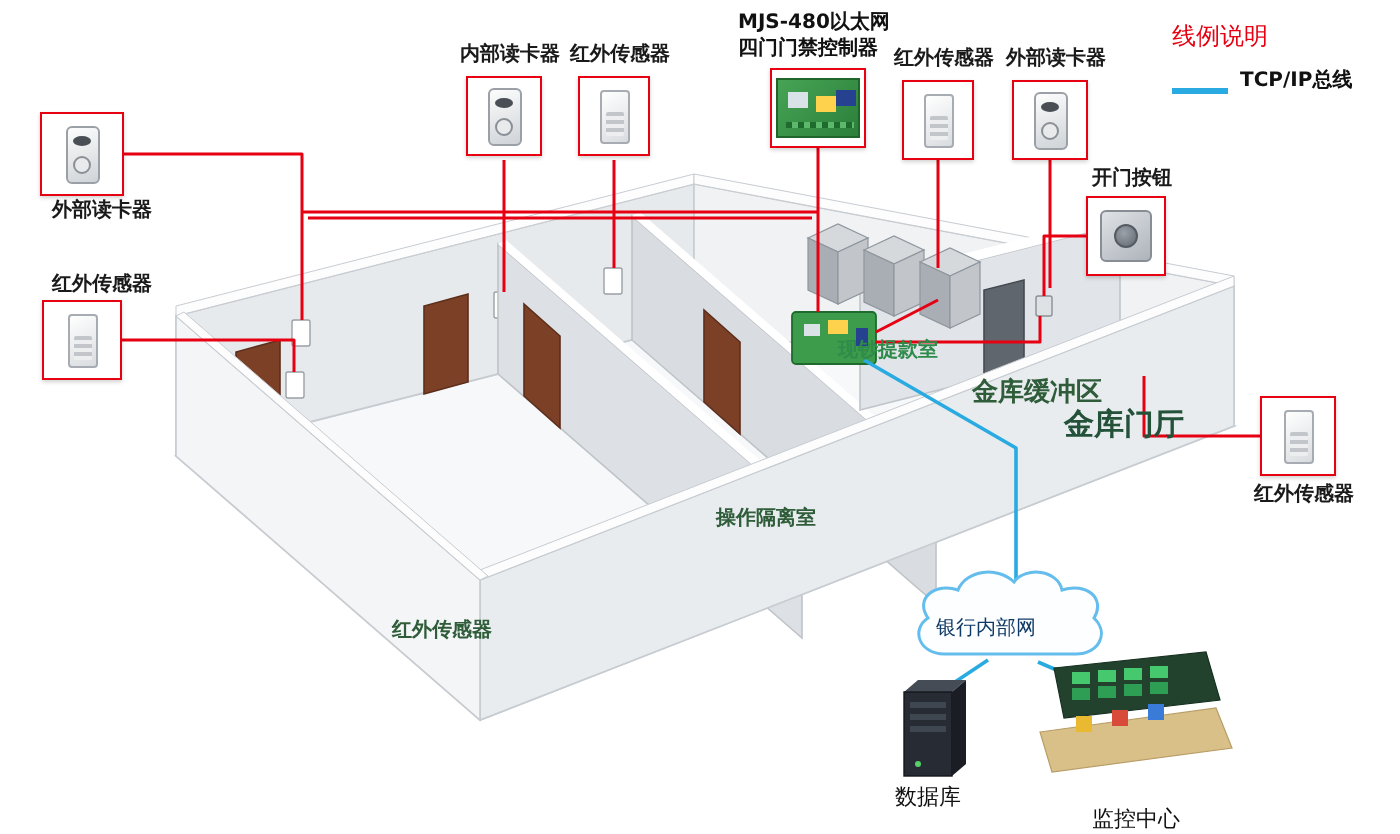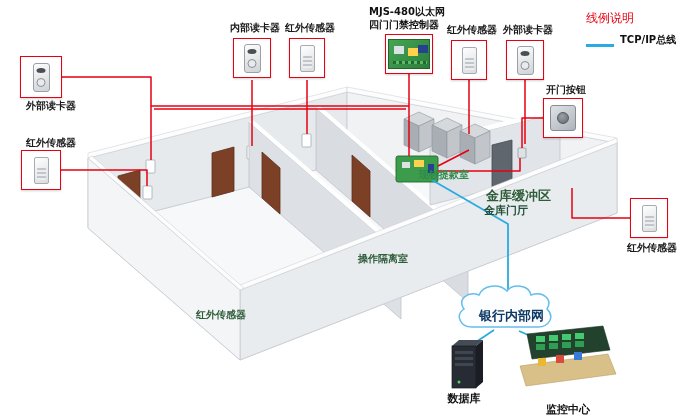--- a/index.html
+++ b/index.html
@@ -14,22 +14,22 @@
   .dev-reader::after{content:"";position:absolute;left:50%;bottom:4px;transform:translateX(-50%);width:7px;height:7px;border:1px solid #8a9096;border-radius:50%;background:#e8eaec}
   .dev-ir{width:15px;height:27px;border:1px solid #a6acb2;border-radius:2px;background:linear-gradient(150deg,#ffffff,#d9dcdf);position:relative}
   .dev-ir::after{content:"";position:absolute;left:2px;right:2px;bottom:3px;height:12px;background:repeating-linear-gradient(180deg,#c2c6ca 0 2px,#eceeef 2px 4px);border-radius:1px}
   .dev-pcb{width:42px;height:30px;border:1px solid #20662b;background:linear-gradient(135deg,#46a455,#2c7f3a);position:relative}
   .dev-pcb::before{content:"";position:absolute;left:5px;top:6px;width:10px;height:8px;background:#d9e2e6;box-shadow:14px 2px 0 #ffd24d,24px -1px 0 #26418f}
   .dev-pcb::after{content:"";position:absolute;left:4px;bottom:4px;width:34px;height:3px;background:repeating-linear-gradient(90deg,#1f6b2d 0 3px,#5cb86a 3px 6px)}
   .dev-btn{width:26px;height:26px;border:1px solid #878d94;border-radius:3px;background:linear-gradient(145deg,#dfe2e6,#aeb4bb);position:relative}
   .dev-btn::after{content:"";position:absolute;inset:6px;border-radius:50%;background:radial-gradient(circle at 40% 35%,#9aa1a9,#62686f);border:1px solid #555b62}
   .ctrl-label{position:absolute;font-size:10px;font-weight:bold;color:#111;line-height:1.2;white-space:nowrap}
   .room-label{position:absolute;font-weight:bold;color:#2f5d3a;white-space:nowrap}
-  .cloud-label{position:absolute;font-size:13px;font-weight:bold;color:#0f3a66;text-align:right;white-space:nowrap}
-  .bottom-label{position:absolute;font-size:11px;font-weight:bold;color:#111;text-align:center;white-space:nowrap}
+  .cloud-label{position:absolute;font-size:10px;font-weight:normal;color:#0f3a66;text-align:left;white-space:nowrap}
+  .bottom-label{position:absolute;font-size:11px;font-weight:normal;color:#111;text-align:center;white-space:nowrap}
   .legend{position:absolute;left:586px;top:10px;width:110px}
   .legend-title{color:#e60012;font-size:12px;font-weight:normal;margin-bottom:6px}
   .legend-row{display:flex;align-items:flex-end;margin-bottom:6px}
   .swatch{display:inline-block;width:28px;height:3px;margin-right:6px}
   .legend-label{font-size:10px;font-weight:bold;color:#111;white-space:nowrap}
 </style>
 </head>
 <body>
 
 <div class="canvas">
@@ -187,19 +187,19 @@
     <div class="dev-btn"></div>
   </div>
   <div class="callout" style="left:630px;top:198px;width:38px;height:40px">
     <div class="dev-ir"></div>
   </div>
 
   <div class="room-label" style="left:196px;top:308px;font-size:10px">红外传感器</div>
   <div class="room-label" style="left:358px;top:252px;font-size:10px">操作隔离室</div>
   <div class="room-label" style="left:419px;top:168px;font-size:10px;color:#2e8b4a">现钞提款室</div>
   <div class="room-label" style="left:486px;top:187px;font-size:13px">金库缓冲区</div>
-  <div class="room-label" style="left:484px;top:203px;font-size:11px;color:#24513a">金库门厅</div>
+  <div class="room-label" style="left:532px;top:203px;font-size:15px;color:#24513a">金库门厅</div>
 
   <div class="cloud-label" style="left:468px;top:307px;width:76px">银行内部网</div>
   <div class="bottom-label" style="left:438px;top:391px;width:52px">数据库</div>
   <div class="bottom-label" style="left:538px;top:402px;width:60px">监控中心</div>
 
 </div>
 
 </body></html>

